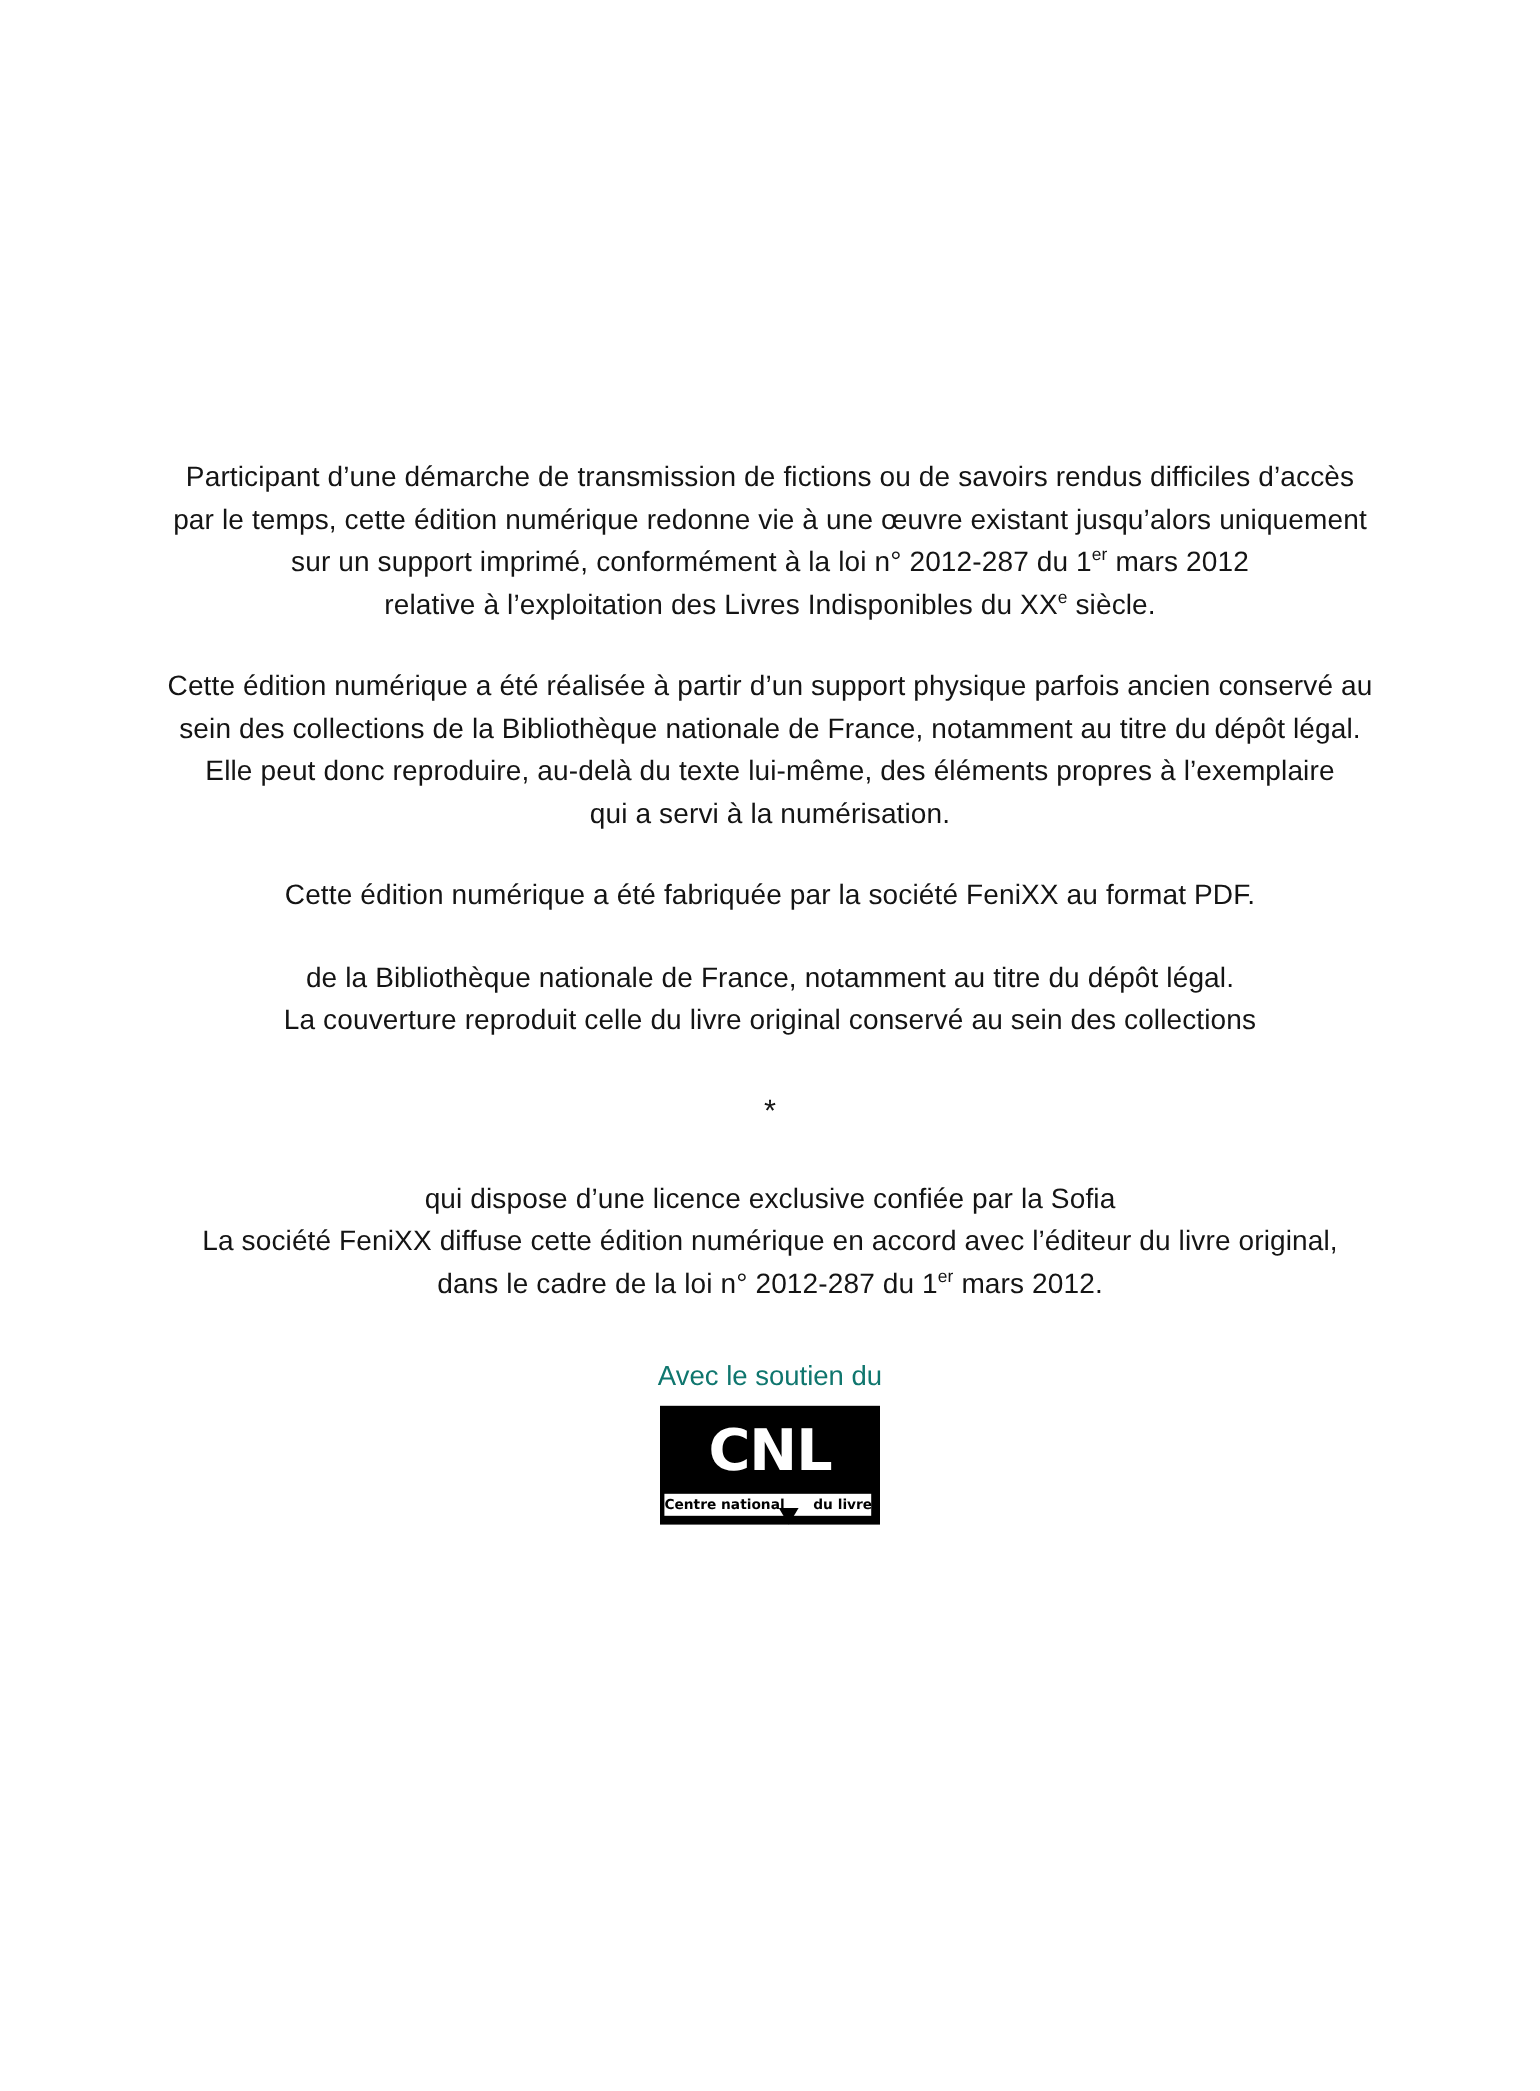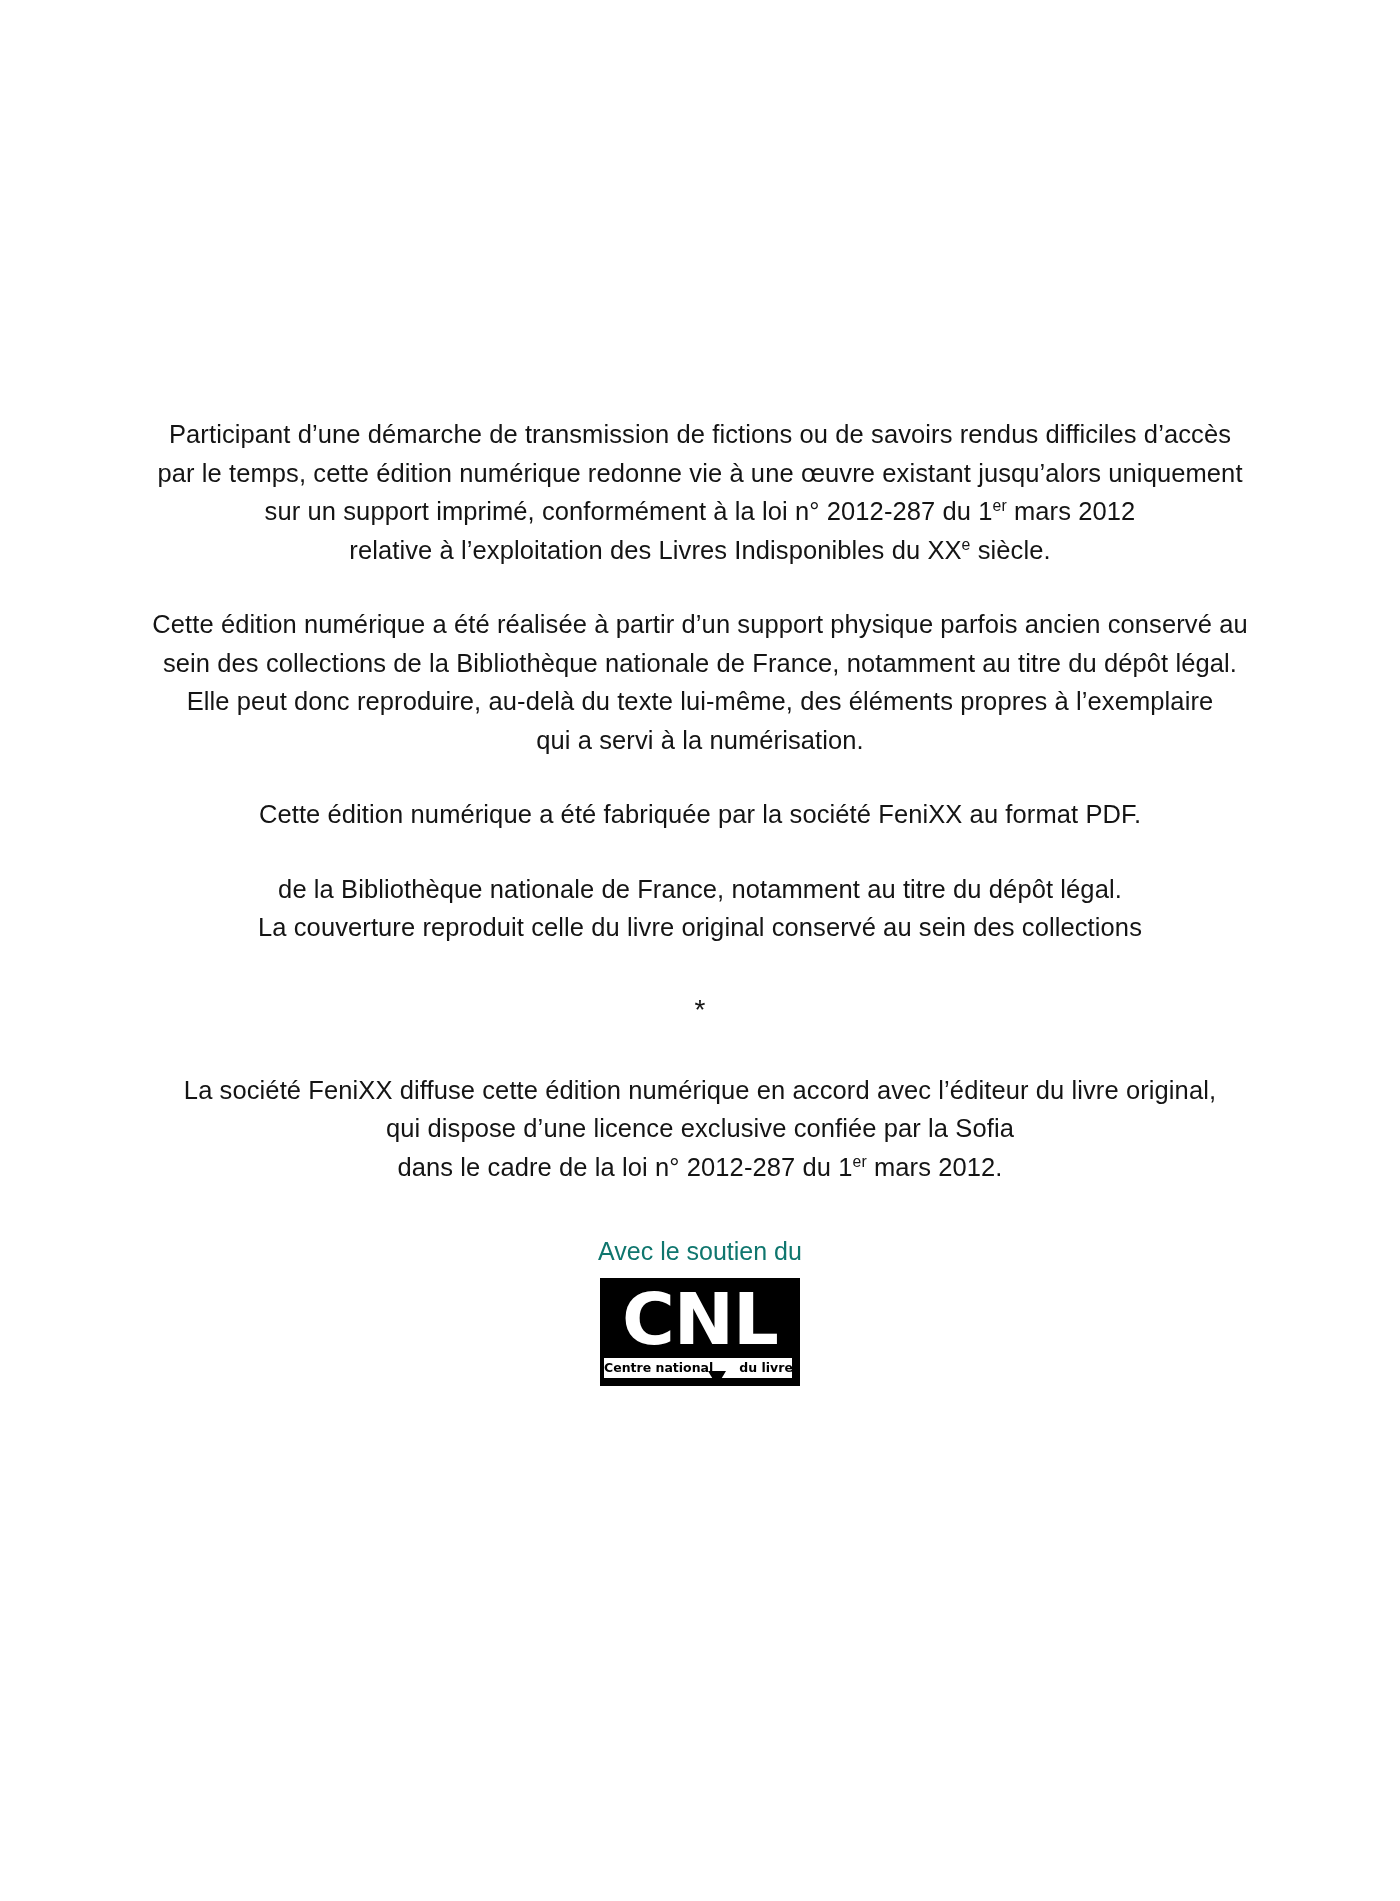--- a/index.html
+++ b/index.html
@@ -78,21 +78,21 @@
   }
   .cnl-letters {
     position: absolute;
     top: 2px;
     left: 0;
     width: 200px;
     height: 78px;
     color: #ffffff;
     font-family: "DejaVu Sans", sans-serif;
     font-weight: bold;
-    font-size: 72px;
+    font-size: 52px;
     line-height: 78px;
     letter-spacing: -1px;
     text-align: center;
   }
   .cnl-strip {
     position: absolute;
     left: 4px;
     right: 8px;
     bottom: 8px;
     height: 20px;
@@ -154,22 +154,22 @@
     </div>
 
     <div class="para">
       <span class="line">de la Bibliothèque nationale de France, notamment au titre du dépôt légal.</span>
       <span class="line">La couverture reproduit celle du livre original conservé au sein des collections</span>
     </div>
 
     <div class="asterisk">*</div>
 
     <div class="para">
+      <span class="line">qui dispose d’une licence exclusive confiée par la Sofia</span>
       <span class="line">La société FeniXX diffuse cette édition numérique en accord avec l’éditeur du livre original,</span>
-      <span class="line">qui dispose d’une licence exclusive confiée par la Sofia</span>
       <span class="line"><span>dans le cadre de la loi n° 2012-287 du 1</span><sup>er</sup><span> mars 2012.</span></span>
     </div>
 
     <div class="support-block">
       <div class="support-label">Avec le soutien du</div>
       <div class="cnl-logo">
         <div class="cnl-letters">CNL</div>
         <div class="cnl-strip">
           <div class="cnl-strip-text"><span>Centre national</span><span class="gap"></span><span>du livre</span></div>
         </div>

